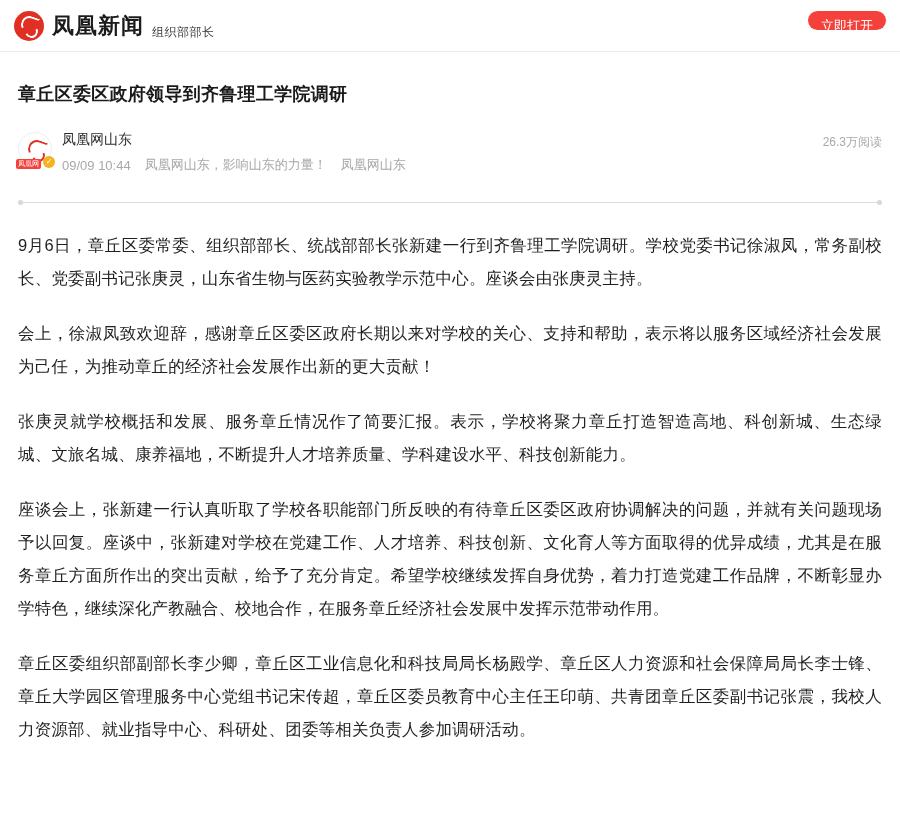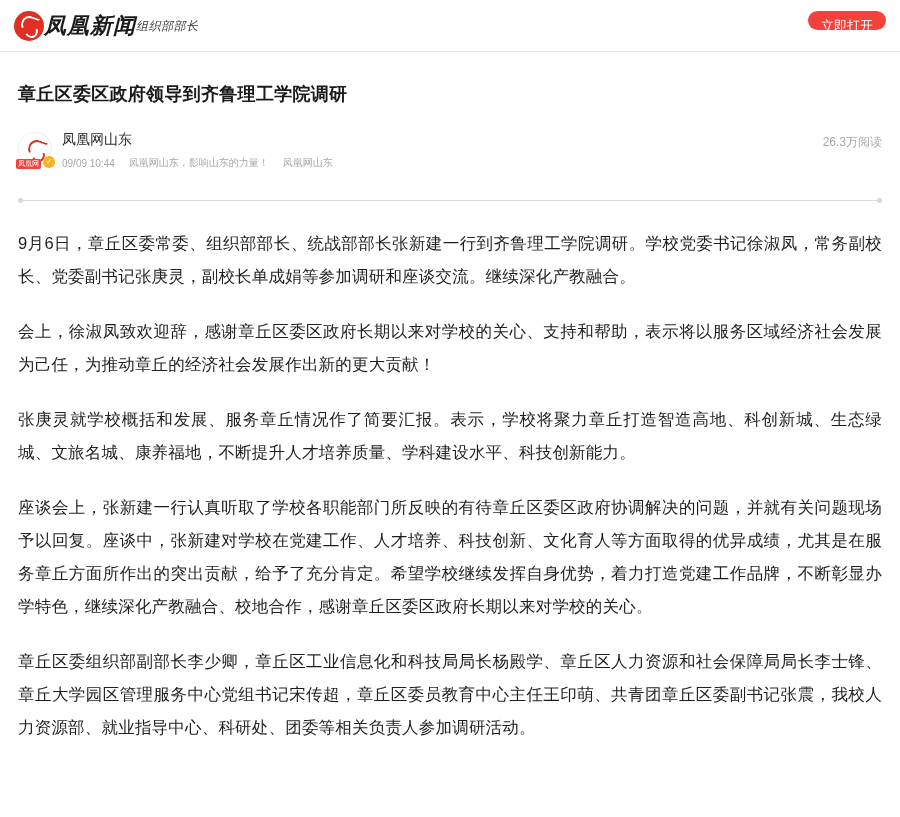--- a/index.html
+++ b/index.html
@@ -20,23 +20,22 @@
   .topbar {
     height: 52px;
     border-bottom: 1px solid #e9e9e9;
     display: flex;
     align-items: center;
     padding: 0 14px;
     position: relative;
   }
   .brand {
     display: flex;
-    align-items: flex-start;
-    gap: 0;
-    font-style: italic;
+    align-items: flex-end;
+    gap: 8px;
   }
   .brand-mark {
     width: 30px;
     height: 30px;
     border-radius: 50%;
     background: #e03024;
     position: relative;
     flex: 0 0 auto;
   }
   .brand-mark::before {
@@ -185,21 +184,21 @@
     margin-left: 10px;
     padding-top: 1px;
   }
   .source-name {
     font-size: 14px;
     color: #2b2b2b;
     font-weight: normal;
   }
   .meta-line2 {
     margin-top: 7px;
-    font-size: 10px;
+    font-size: 13px;
     color: #a8a8a8;
     display: flex;
     gap: 14px;
     align-items: center;
   }
   .read-count {
     position: absolute;
     right: 0;
     top: 4px;
     font-size: 12px;
@@ -268,19 +267,19 @@
         <span>凤凰网山东，影响山东的力量！</span>
         <span>凤凰网山东</span>
       </div>
     </div>
     <div class="read-count">26.3万阅读</div>
   </div>
 
   <div class="divider"></div>
 
   <div class="body-text">
-    <p>9月6日，章丘区委常委、组织部部长、统战部部长张新建一行到齐鲁理工学院调研。学校党委书记徐淑凤，常务副校长、党委副书记张庚灵，副校长单成娟等参加调研和座谈交流。继续深化产教融合。</p>
+    <p>9月6日，章丘区委常委、组织部部长、统战部部长张新建一行到齐鲁理工学院调研。学校党委书记徐淑凤，常务副校长、党委副书记张庚灵，山东省生物与医药实验教学示范中心。座谈会由张庚灵主持。</p>
     <p>会上，徐淑凤致欢迎辞，感谢章丘区委区政府长期以来对学校的关心、支持和帮助，表示将以服务区域经济社会发展为己任，为推动章丘的经济社会发展作出新的更大贡献！</p>
     <p>张庚灵就学校概括和发展、服务章丘情况作了简要汇报。表示，学校将聚力章丘打造智造高地、科创新城、生态绿城、文旅名城、康养福地，不断提升人才培养质量、学科建设水平、科技创新能力。</p>
-    <p>座谈会上，张新建一行认真听取了学校各职能部门所反映的有待章丘区委区政府协调解决的问题，并就有关问题现场予以回复。座谈中，张新建对学校在党建工作、人才培养、科技创新、文化育人等方面取得的优异成绩，尤其是在服务章丘方面所作出的突出贡献，给予了充分肯定。希望学校继续发挥自身优势，着力打造党建工作品牌，不断彰显办学特色，继续深化产教融合、校地合作，感谢章丘区委区政府长期以来对学校的关心。</p>
+    <p>座谈会上，张新建一行认真听取了学校各职能部门所反映的有待章丘区委区政府协调解决的问题，并就有关问题现场予以回复。座谈中，张新建对学校在党建工作、人才培养、科技创新、文化育人等方面取得的优异成绩，尤其是在服务章丘方面所作出的突出贡献，给予了充分肯定。希望学校继续发挥自身优势，着力打造党建工作品牌，不断彰显办学特色，继续深化产教融合、校地合作，在服务章丘经济社会发展中发挥示范带动作用。</p>
     <p>章丘区委组织部副部长李少卿，章丘区工业信息化和科技局局长杨殿学、章丘区人力资源和社会保障局局长李士锋、章丘大学园区管理服务中心党组书记宋传超，章丘区委员教育中心主任王印萌、共青团章丘区委副书记张震，我校人力资源部、就业指导中心、科研处、团委等相关负责人参加调研活动。</p>
   </div>
 </div>
 
 </body></html>

